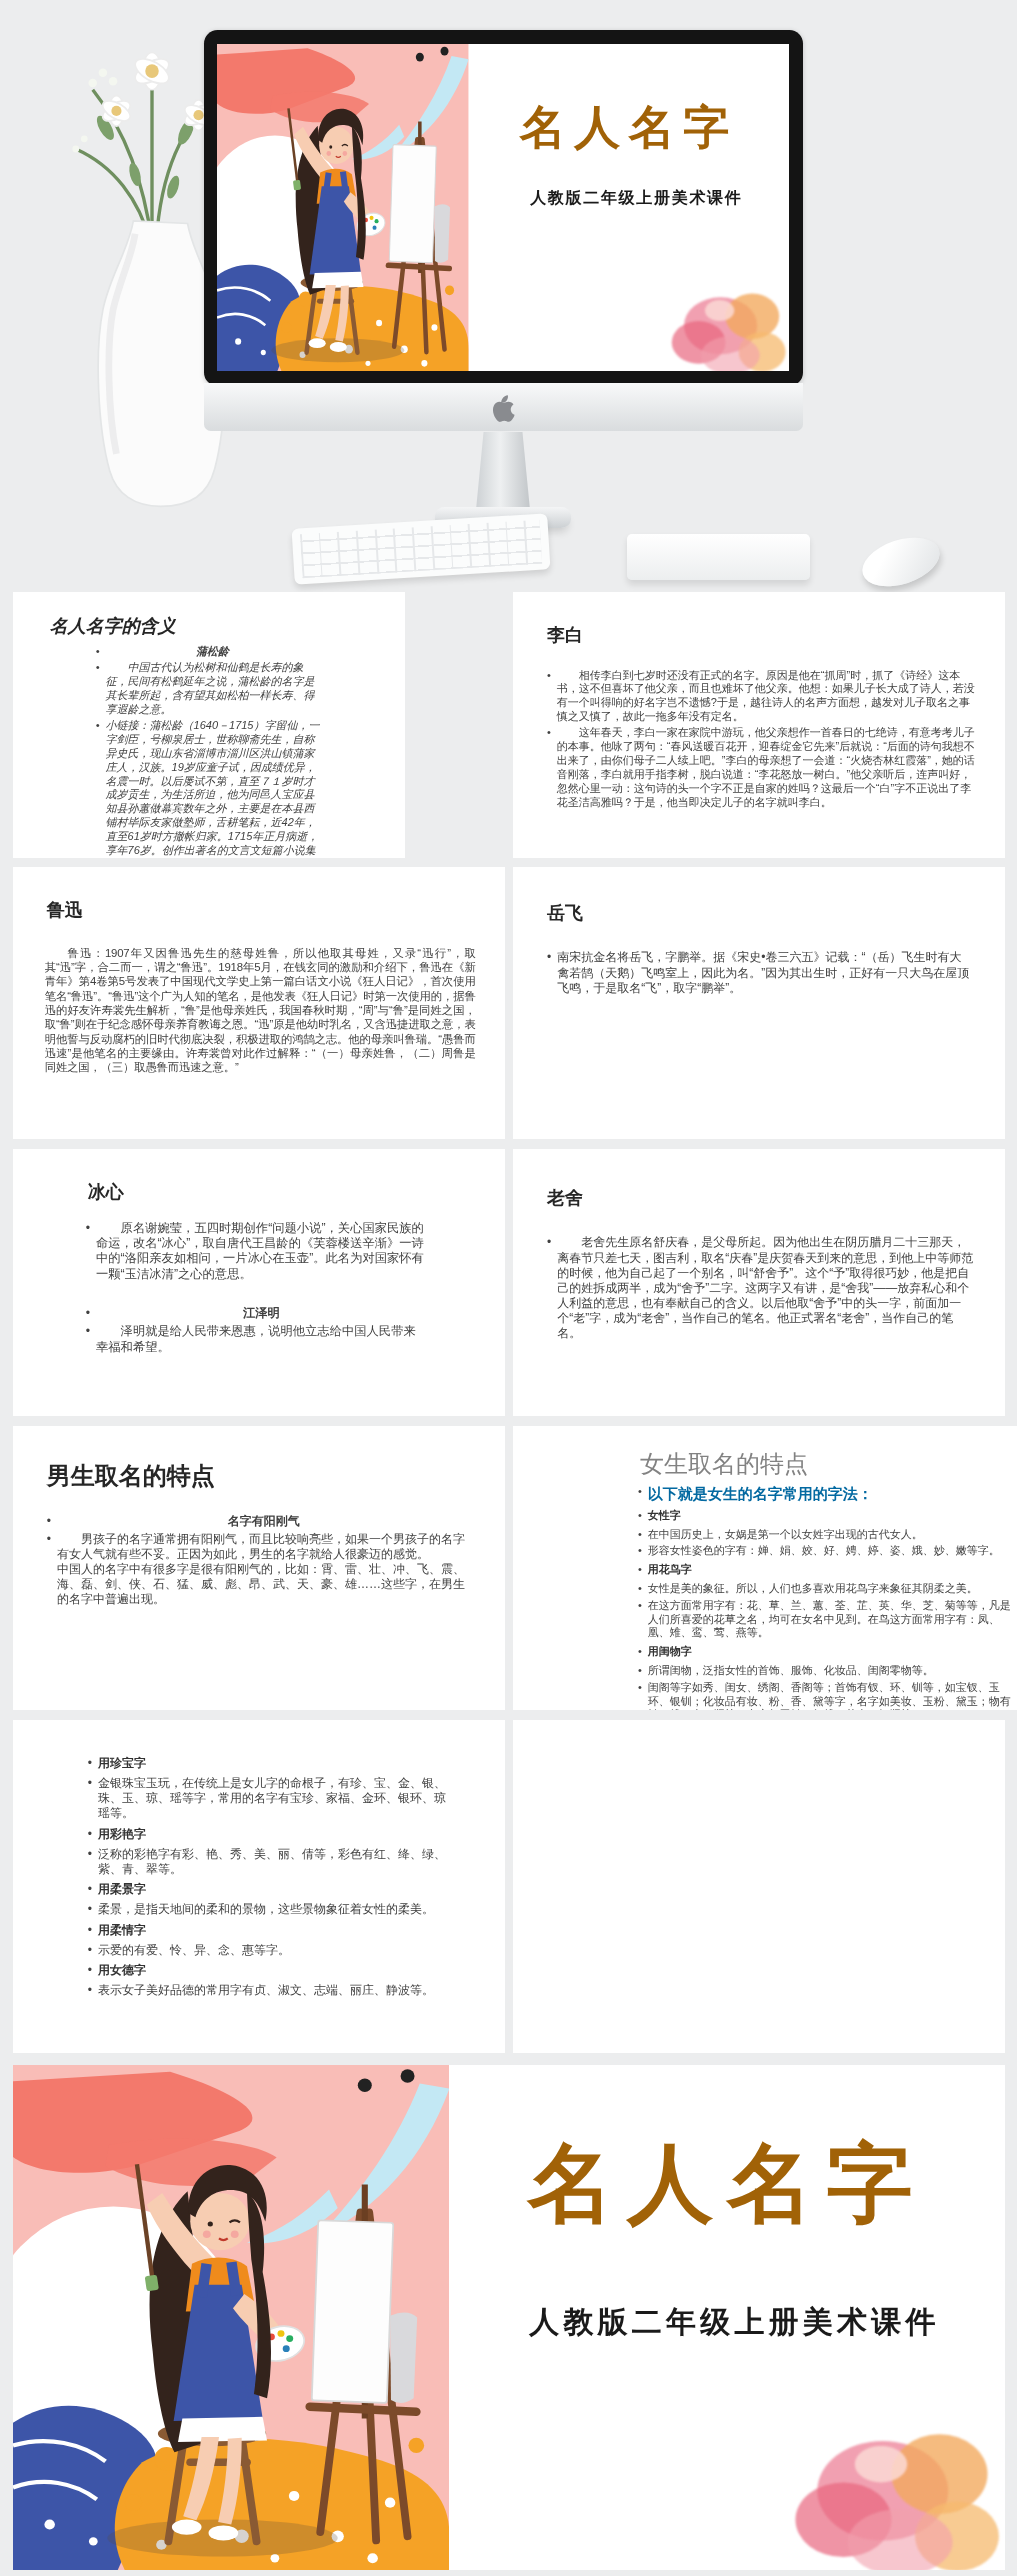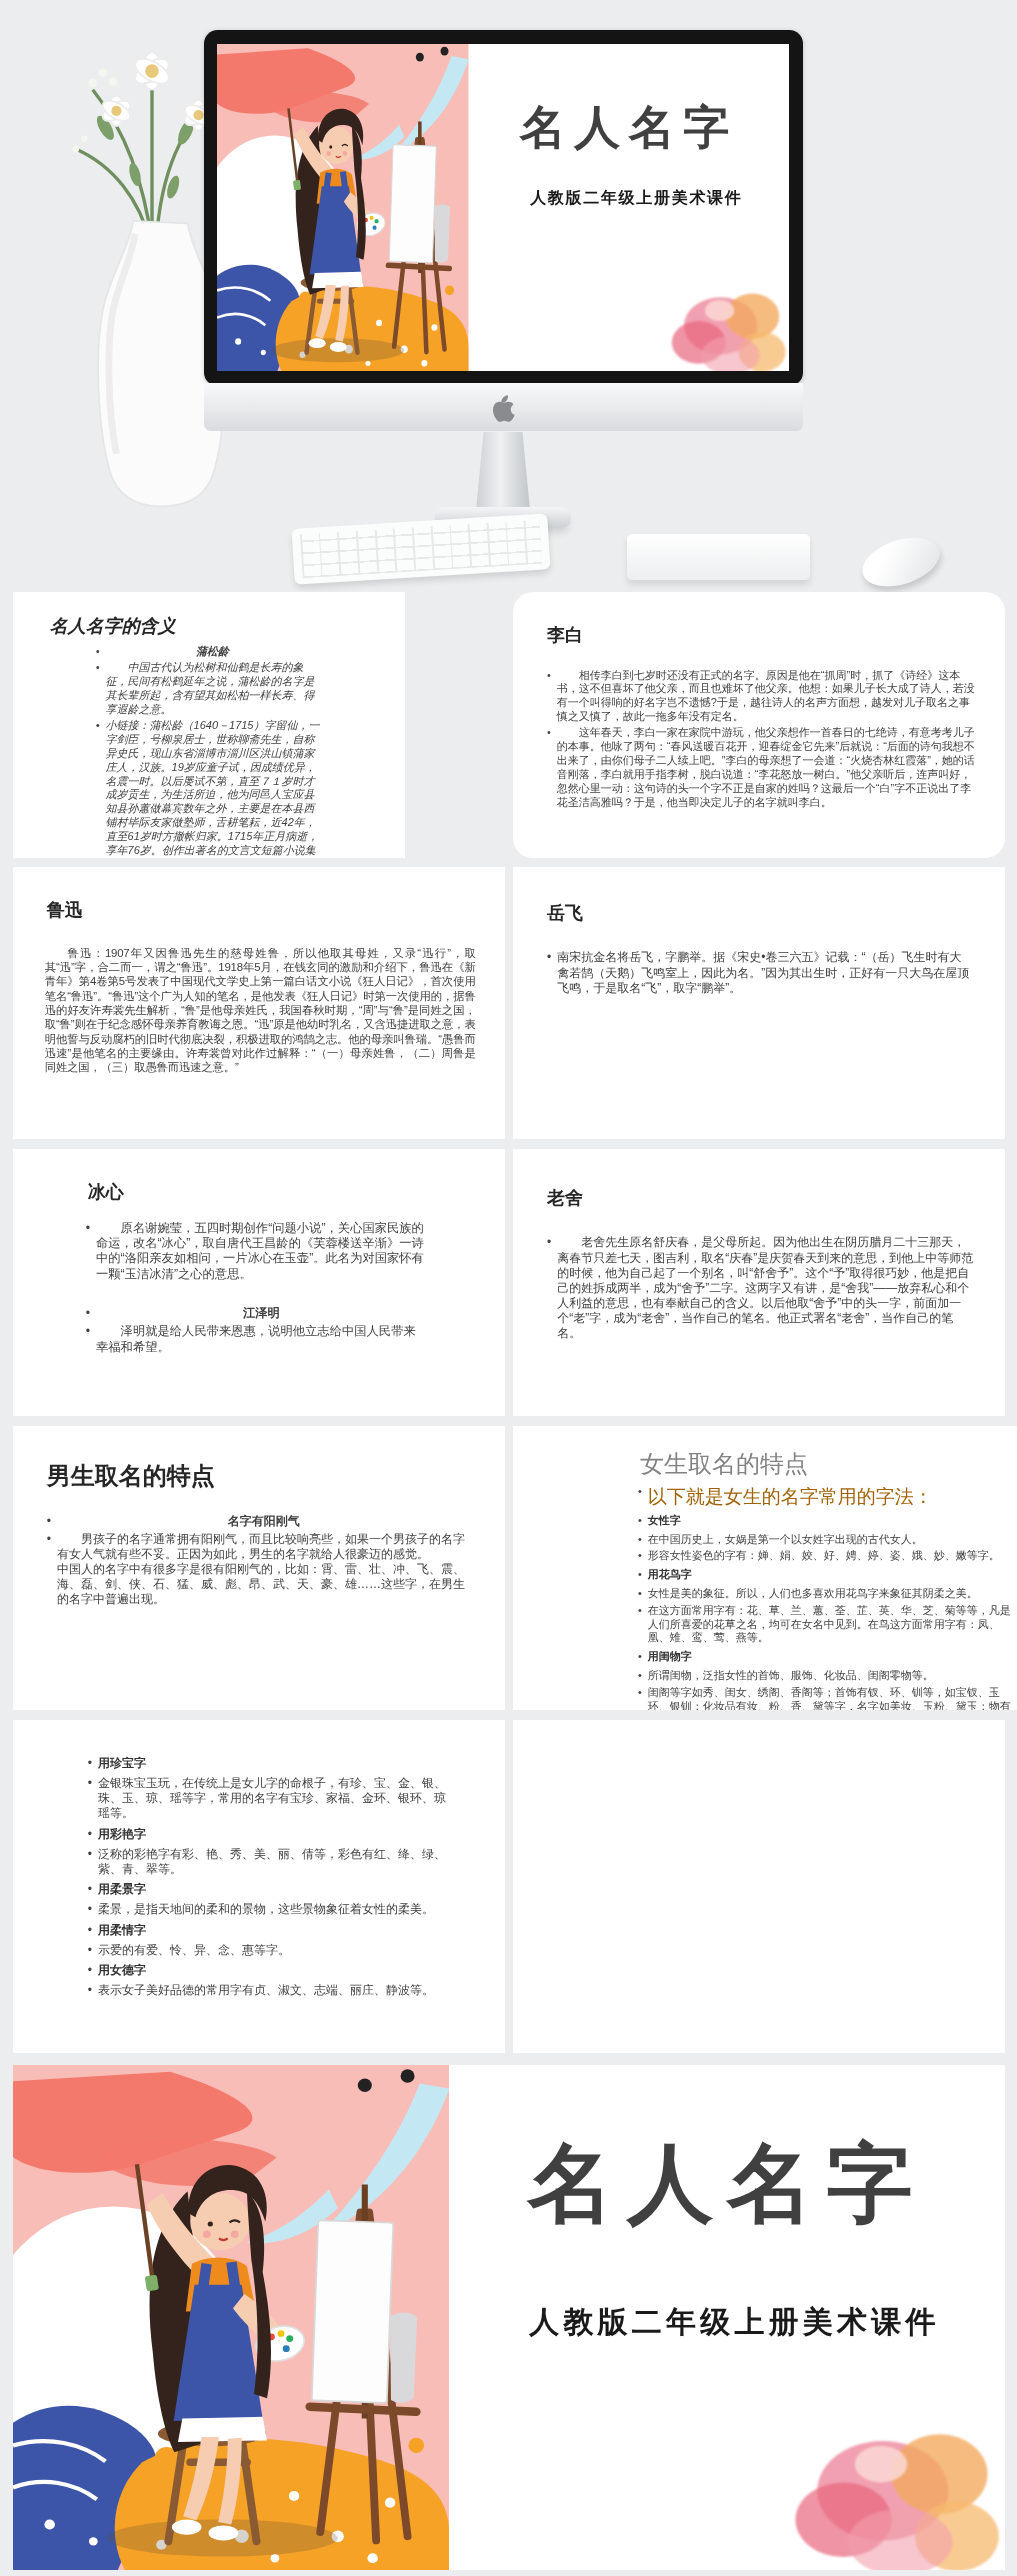--- a/index.html
+++ b/index.html
@@ -21,48 +21,48 @@
   .keyboard .keys{position:absolute;inset:6px 7.6px;background:
      repeating-linear-gradient(90deg,#e6e8ea 0 1.7px,transparent 1.7px 18.7px),
      repeating-linear-gradient(0deg,#e6e8ea 0 1.7px,transparent 1.7px 12px);}
   .trackpad{position:absolute;left:627px;top:534px;width:183px;height:46px;background:linear-gradient(#ffffff,#eceeef);border-radius:5.1px;box-shadow:0 4.2px 6.8px rgba(0,0,0,.10);}
   .mouse{position:absolute;left:861px;top:540px;width:80px;height:44px;background:linear-gradient(135deg,#ffffff 30%,#dfe2e4);border-radius:50%;transform:rotate(-18deg);box-shadow:0 5.1px 6.8px rgba(0,0,0,.16);}
   .vase-svg{position:absolute;left:25.4px;top:30px;width:254px;height:492px;}
   
   .tslide{position:absolute;inset:0;background:#fff;}
   .illo{position:absolute;left:0;top:0;width:44%;height:100%;}
   .tright{position:absolute;left:44%;right:0;top:0;bottom:0;text-align:center;}
-  .ttitle{font-family:"DejaVu Serif","Liberation Serif",serif;font-weight:bold;color:#404040;}
+  .ttitle{font-family:"DejaVu Serif","Liberation Serif",serif;font-weight:bold;color:#a16207;}
   .tsub{font-family:"DejaVu Serif","Liberation Serif",serif;font-weight:bold;color:#1a1a1a;padding-left:15px;}
   .splash{position:absolute;right:0;bottom:-6.8px;filter:blur(0.8px);}
   .tslide.monitor .ttitle{font-size:46px;letter-spacing:8.5px;margin-top:53px;}
   .tslide.monitor .tsub{font-size:16px;letter-spacing:1.7px;margin-top:29px;}
   .tslide.monitor .splash{width:127px;height:95px;}
   .tslide.big .ttitle{font-size:86px;letter-spacing:13.6px;margin-top:61px;}
   .tslide.big .tsub{font-size:30px;letter-spacing:4.2px;margin-top:59px;}
   .tslide.big .splash{width:227px;height:166px;bottom:-12px;}
   
   .card{position:absolute;background:#fff;overflow:hidden;}
   .card h2{font-size:18px;font-weight:bold;color:#262626;margin:0;}
   .s-body{font-size:11.4px;line-height:1.26;color:#404040;}
   .b{display:flex;gap:6px;margin:2.5px 0;}
   .b .dot{flex:0 0 auto;}
   .b .bt{flex:1 1 auto;}
   .b.para .bt{text-indent:2em;}
   .b.center .bt{text-align:center;font-weight:bold;}
   .b.head{margin:5.1px 0;}
   .b.head .bt{font-weight:bold;color:#333;}
   .b.lead{margin:1.7px 0 3.4px;}
-  .b.lead .bt{font-weight:normal;font-size:19px;color:#a16207;}
+  .b.lead .bt{font-weight:bold;font-size:15px;color:#0369a1;}
   .b.plain .bt{text-indent:2em;text-align:justify;}
   
   #card-s1{left:12.7px;top:592px;width:392px;height:266px;font-style:italic;}
   #card-s1 h2{margin:22px 0 6.8px 37px;}
   #card-s1 .s-body{margin:0 85px 0 83px;font-size:11px;}
-  #card-s2{left:513px;top:592px;width:492px;height:266px;border-radius:20px;}
+  #card-s2{left:513px;top:592px;width:492px;height:266px;}
   #card-s2 h2{margin:30.5px 0 22px 34px;}
   #card-s2 .s-body{margin:0 29px 0 34px;font-size:11px;}
   #card-s3{left:12.7px;top:867px;width:492px;height:272px;}
   #card-s3 h2{margin:30.5px 0 24px 34px;}
   #card-s3 .s-body{margin:0 29px 0 32px;font-size:11.4px;letter-spacing:-0.2px;}
   #card-s4{left:513px;top:867px;width:492px;height:272px;}
   #card-s4 h2{margin:34px 0 25.4px 34px;}
   #card-s4 .s-body{margin:0 34px;font-size:12px;}
   #card-s5{left:12.7px;top:1149px;width:492px;height:267px;}
   #card-s5 h2{margin:30.5px 0 17px 75px;}

